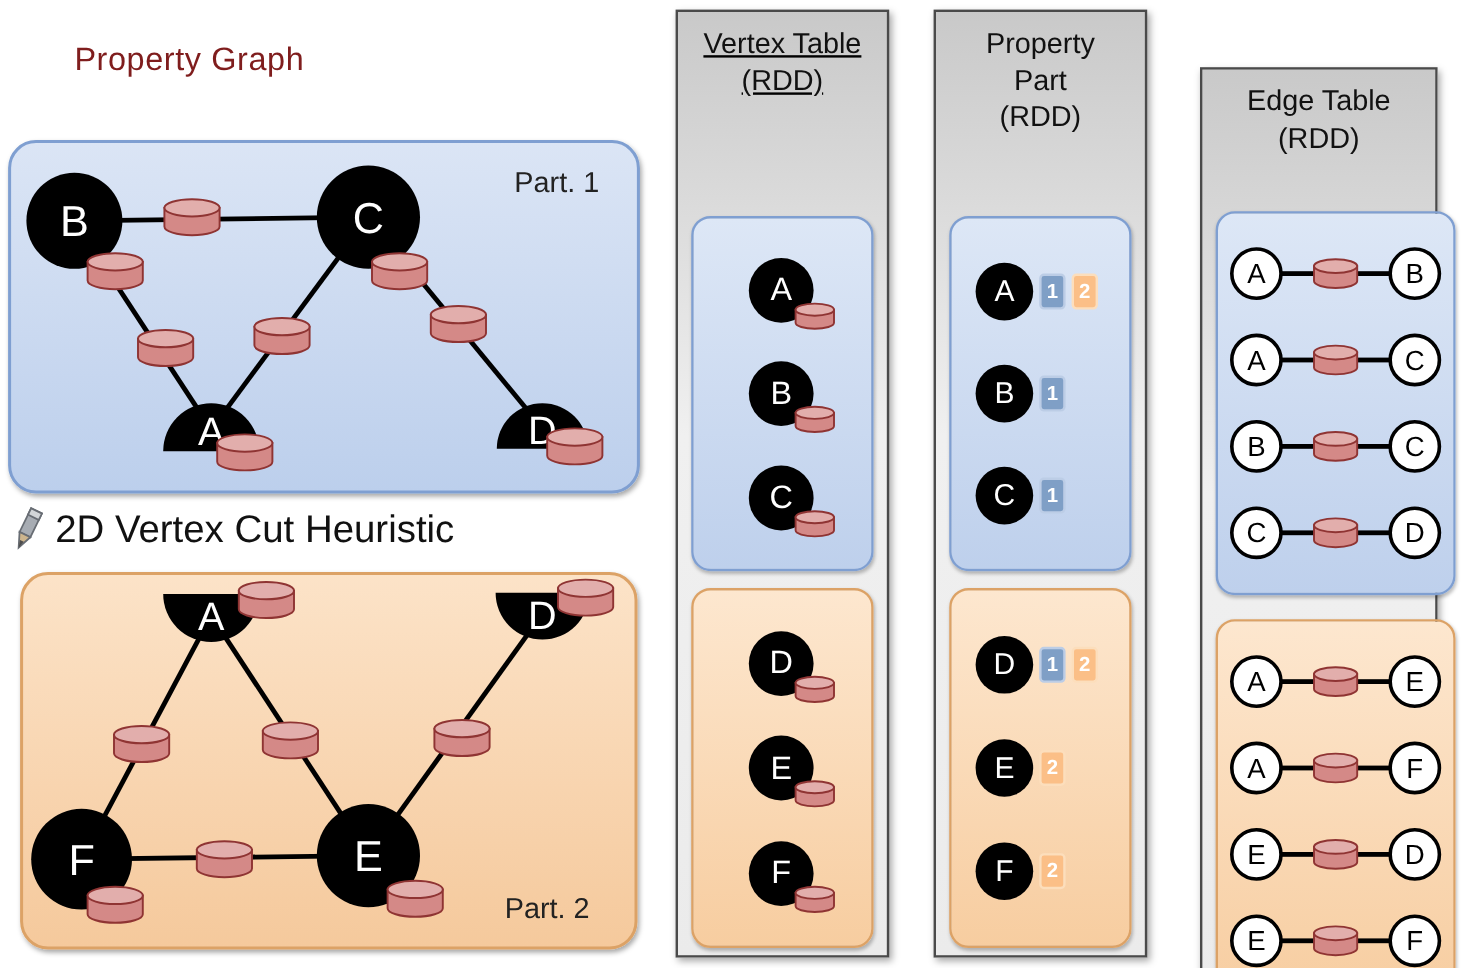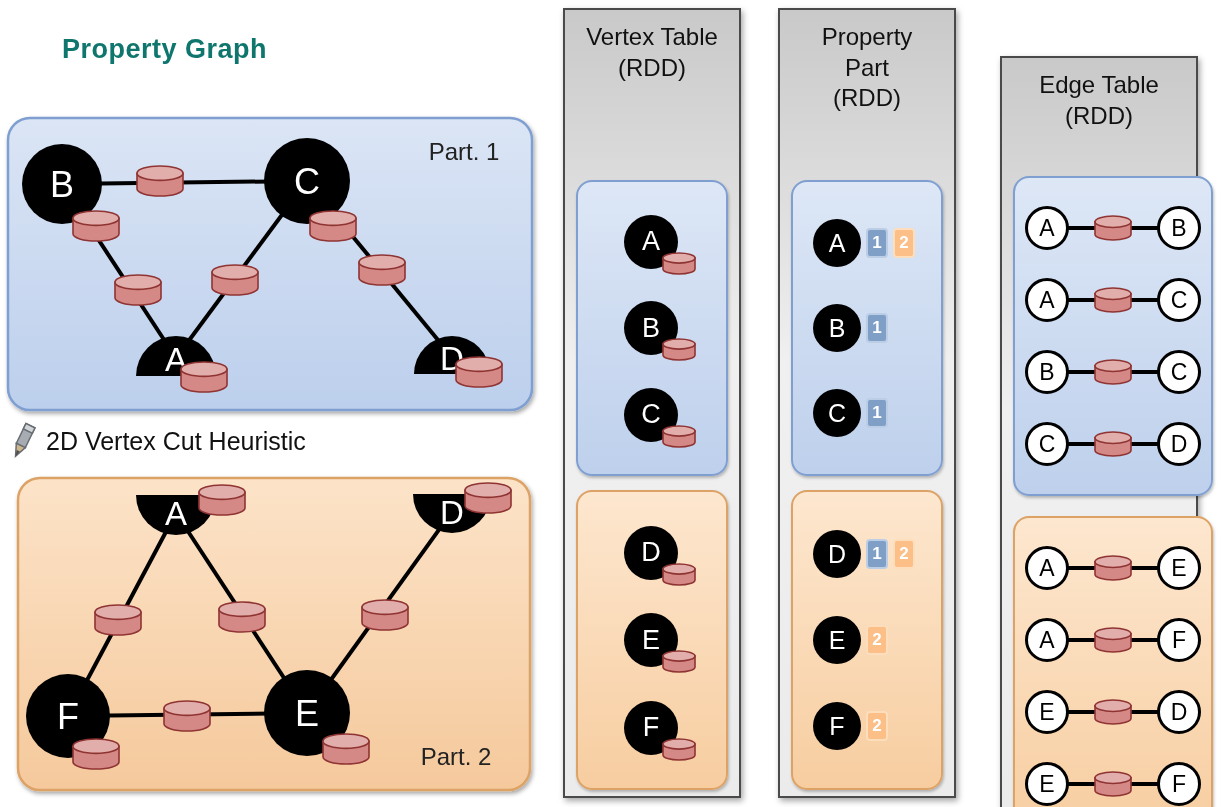--- a/index.html
+++ b/index.html
@@ -1,22 +1,22 @@
 <!DOCTYPE html>
 <html><head>
 <meta charset="utf-8">
 <style>
   * { margin:0; padding:0; box-sizing:border-box; }
   body { font-family:"Liberation Sans","DejaVu Sans",sans-serif; background:#fff; }
   text { font-family:"Liberation Sans","DejaVu Sans",sans-serif; }
   .canvas { position:relative; width:1229px; height:807px; background:#fff; overflow:hidden; }
 
-  #pg-title { position:absolute; left:62px; top:34px; font-size:27px; color:#0f766e; letter-spacing:0.5px;font-weight:bold; }
+  #pg-title { position:absolute; left:62px; top:34px; font-size:27px; color:#7f1d1d; letter-spacing:0.5px; }
   #graph-svg { position:absolute; left:0; top:0; }
-  #cut-row { position:absolute; left:6px; top:420px; display:flex; align-items:center; gap:6px; font-size:25px; color:#111; }
+  #cut-row { position:absolute; left:6px; top:420px; display:flex; align-items:center; gap:6px; font-size:32px; color:#111; }
 
   .panel { position:absolute; top:8px; height:790px;
            background:linear-gradient(#c9c9c9, #f0f0f0 45%, #ebebeb);
            border:2px solid #4a4a4a; box-shadow:2px 3px 6px rgba(0,0,0,0.35); }
   .panel-title { padding-top:12px; text-align:center; font-size:24px; line-height:1.28; color:#111; }
 
   .subbox { position:absolute; border-radius:16px; display:flex; flex-direction:column;
             justify-content:space-evenly; box-shadow:1px 2px 3px rgba(0,0,0,0.25); }
   .subbox.blue   { background:linear-gradient(#dde7f6,#bed0ec); border:2px solid #7f9fd1; }
   .subbox.orange { background:linear-gradient(#fde7cf,#f7cda0); border:2px solid #dca266; }
@@ -166,21 +166,21 @@
       <g transform="rotate(26 17 21)">
         <rect x="12" y="4" width="10" height="22" fill="#a7acb3" stroke="#686d74" stroke-width="1.5"></rect>
         <rect x="12" y="4" width="10" height="6" fill="#d2d5d8" stroke="#686d74" stroke-width="1.5"></rect>
         <path d="M12 26 L22 26 L17 38 Z" fill="#cdb58d" stroke="#686d74" stroke-width="1.5"></path>
         <path d="M15.3 31.8 L18.7 31.8 L17 38 Z" fill="#4d4d4d"></path>
       </g>
     </svg>
     <span>2D Vertex Cut Heuristic</span>
   </div>
 
-  <div class="panel" id="panel-vertex" style="left:563px; width:178px;">
+  <div class="panel" id="panel-vertex" style="left:563px; width:178px;text-decoration:underline;">
     <div class="panel-title">
         <div>Vertex Table</div>
         <div>(RDD)</div>
       </div>
     <div class="subbox blue" style="left:11px; top:170px; width:152px; height:296px;">
         <div class="vt-entry">
           <div class="vcircle">A</div>
           <svg width="38" height="27" class="vt-cyl">
             <g transform="translate(19,13.5)">
               <path d="M -16 -5.46 L -16 5.46 A 16 5.04 0 0 0 16 5.46 L 16 -5.46 Z" fill="#d48987" stroke="#8f3433" stroke-width="1.6"></path>

